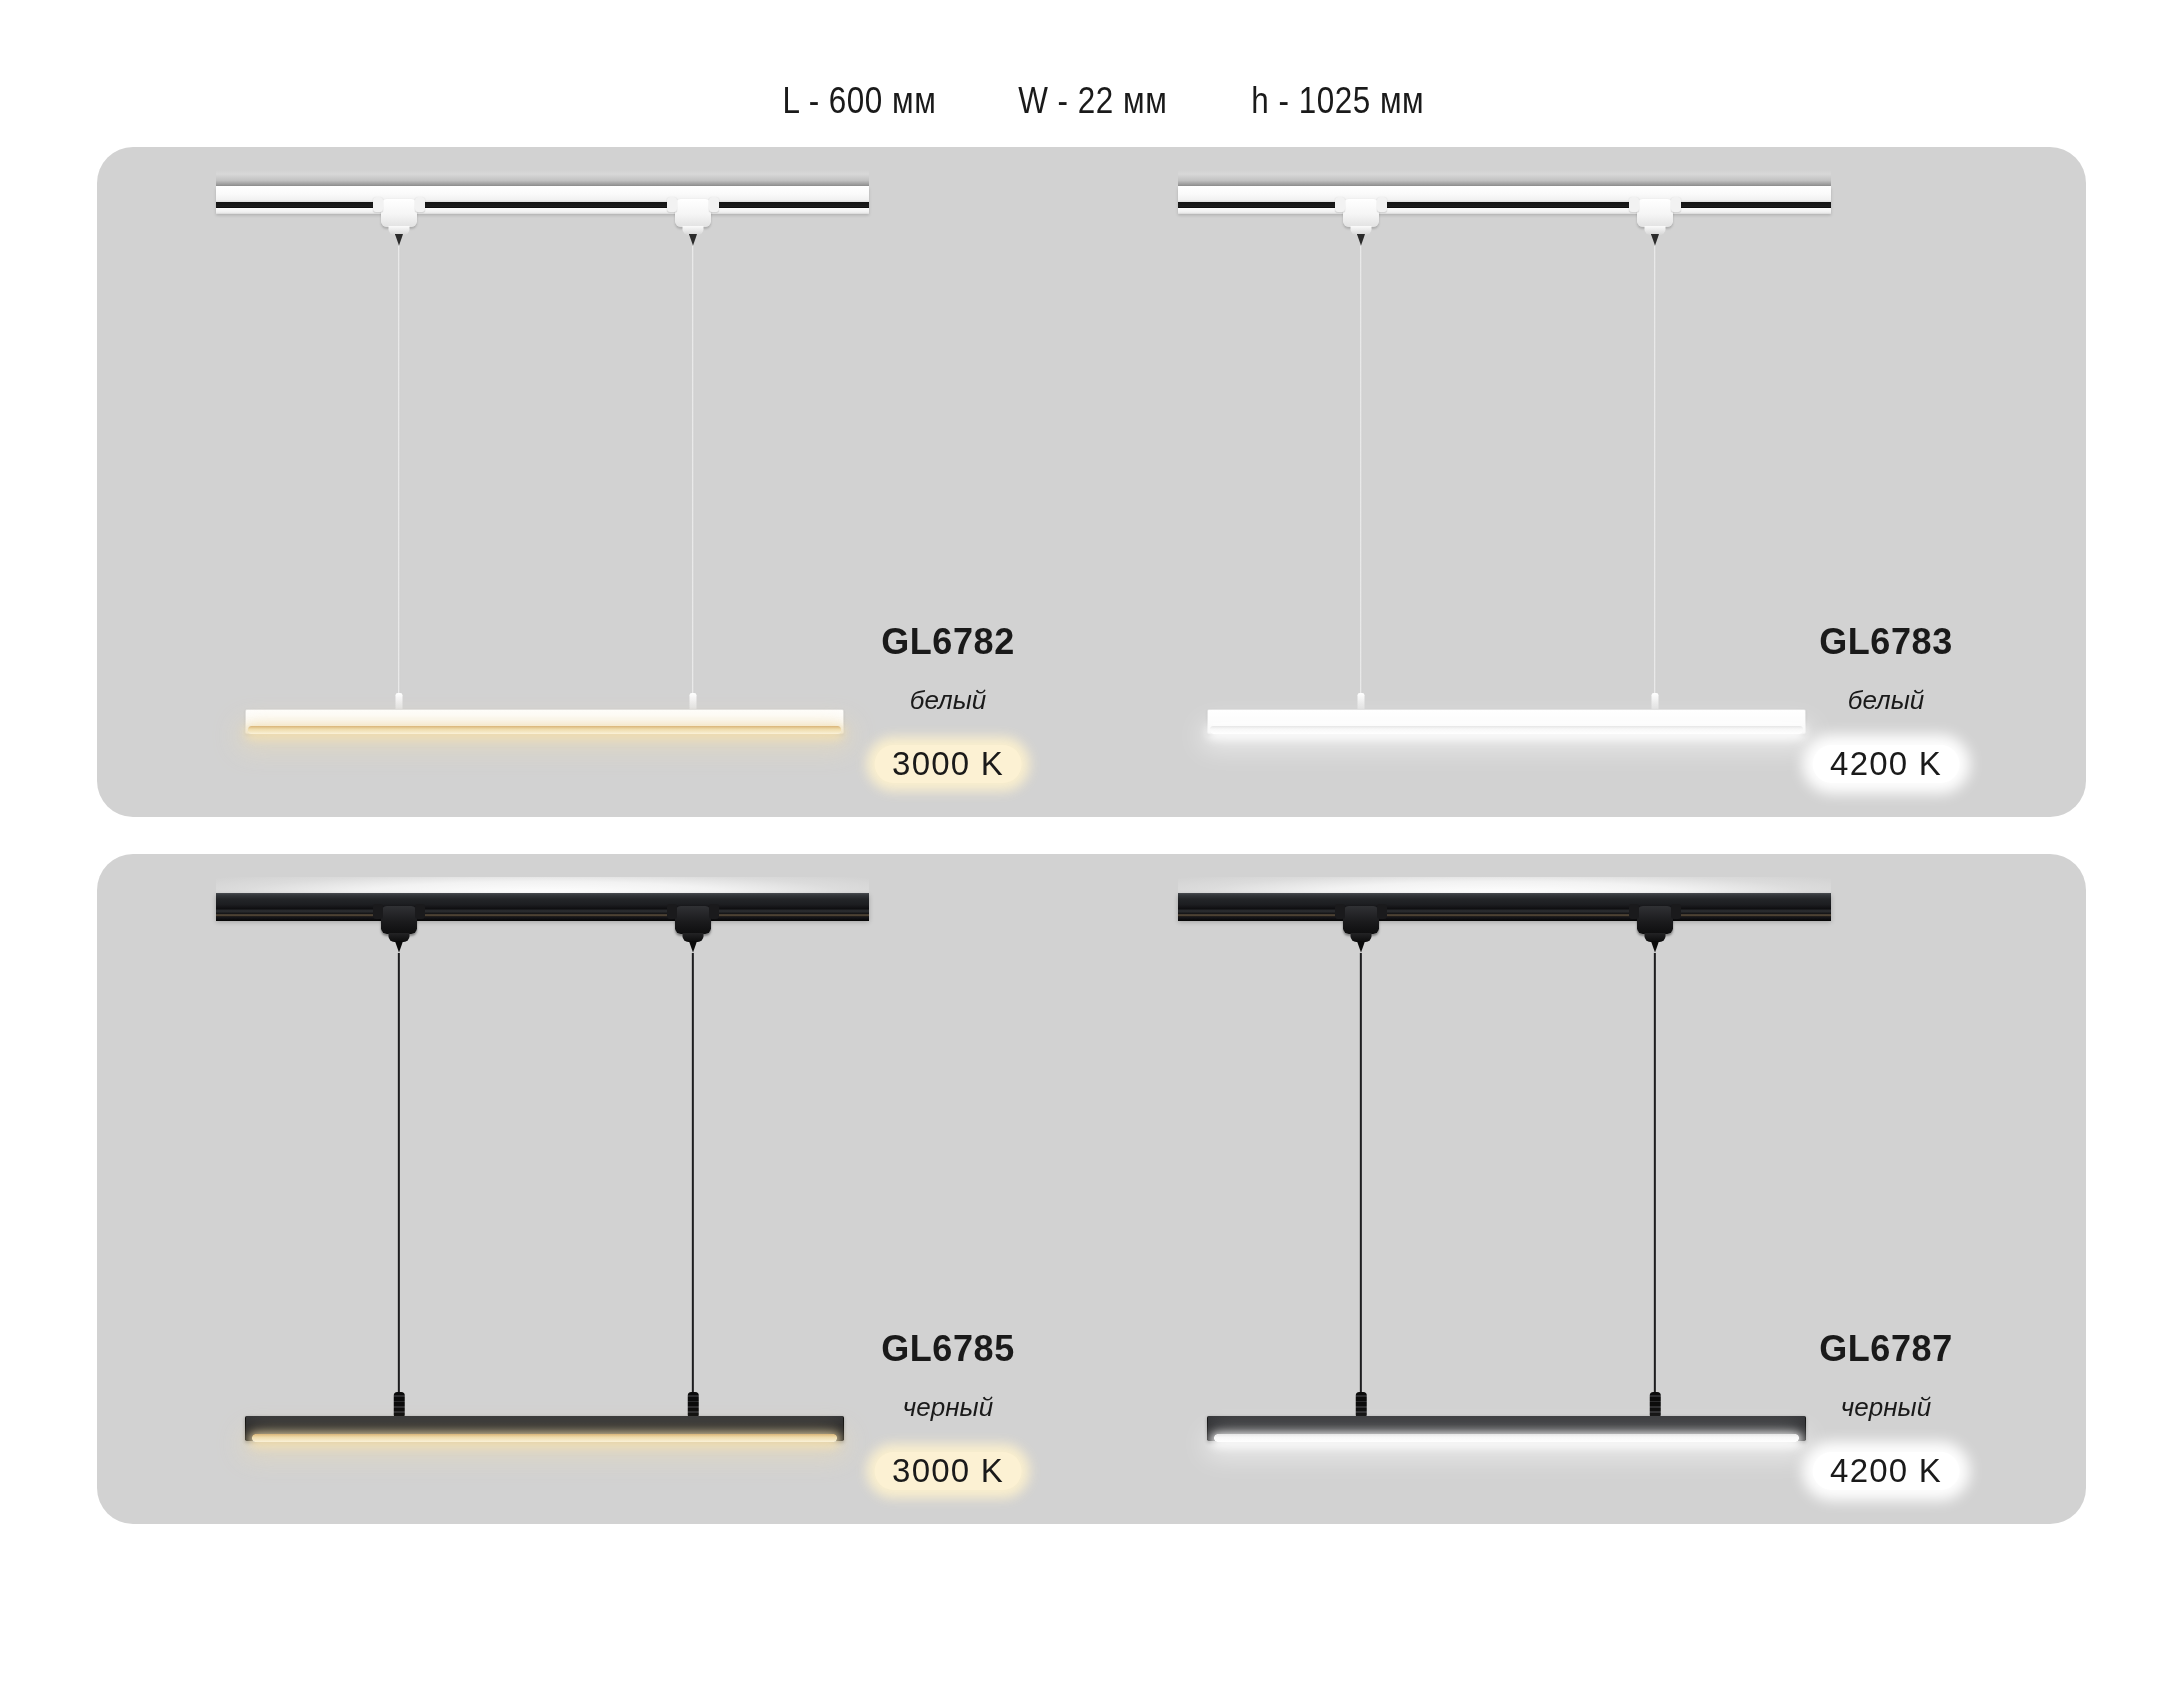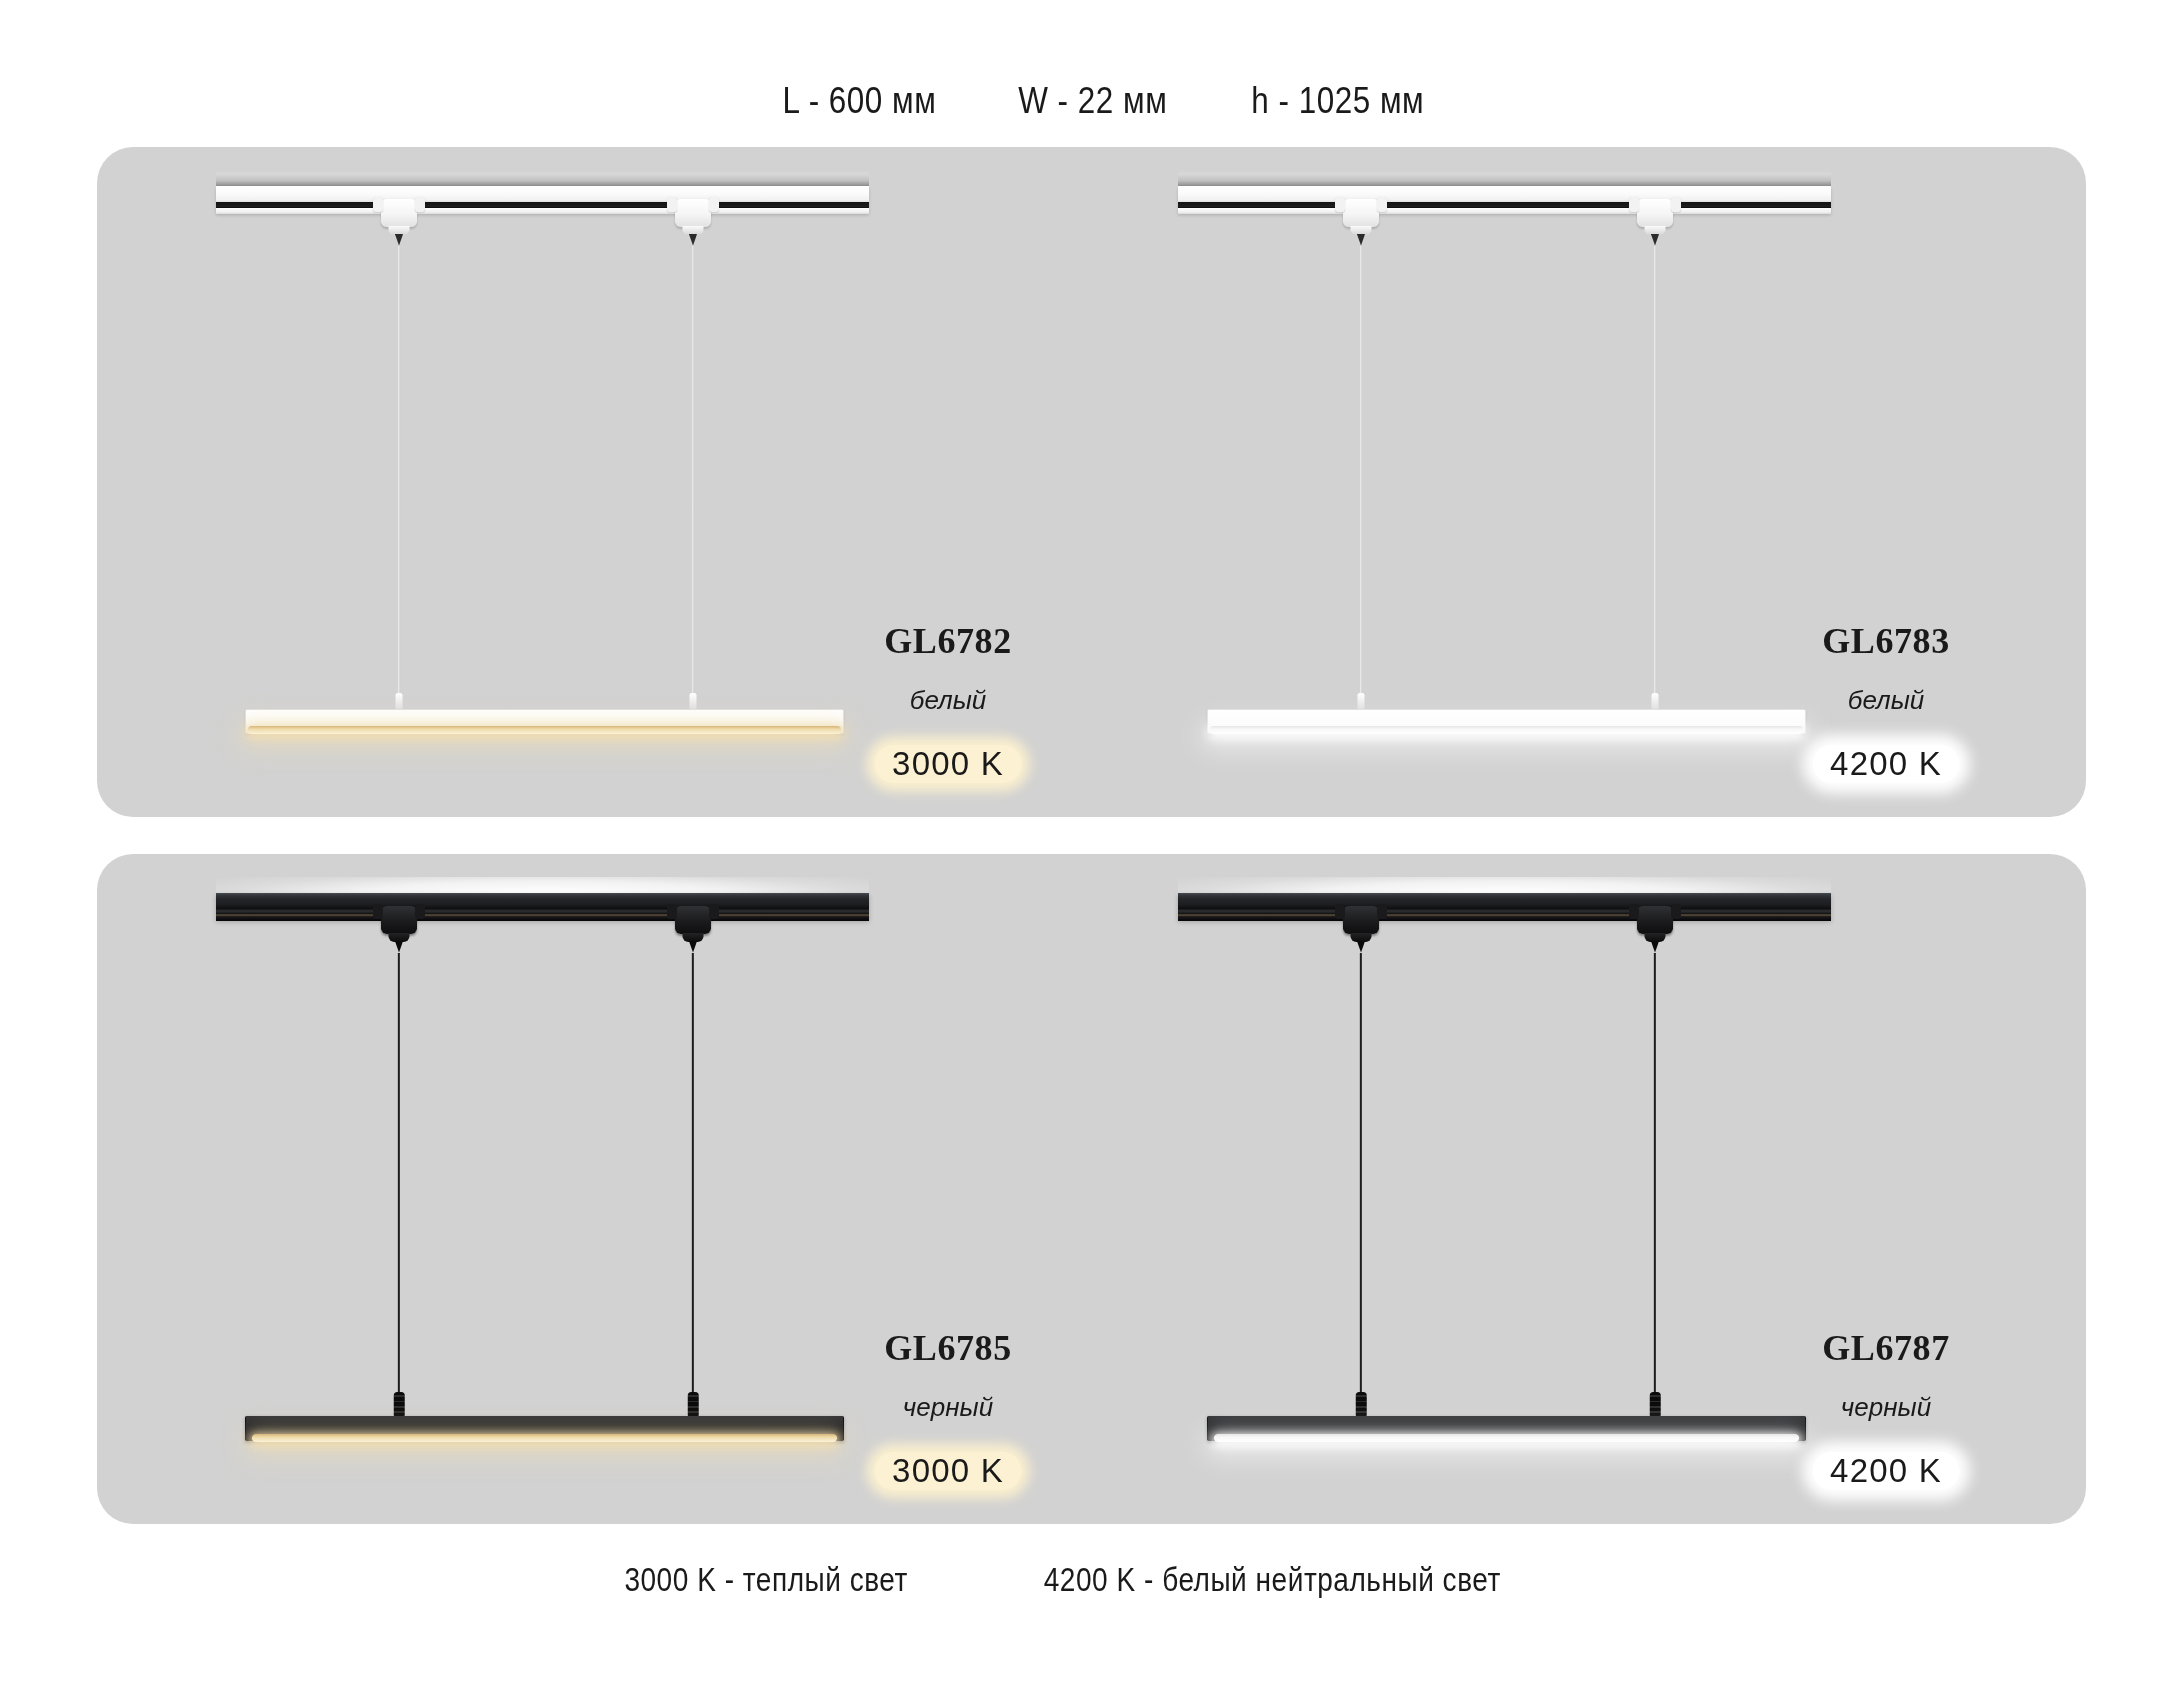--- a/index.html
+++ b/index.html
@@ -96,21 +96,21 @@
   .strip.warm { background:linear-gradient(180deg,#d9b478 0%,#efdcab 40%,#faf1d8 100%);
       box-shadow:0 2.3px 9.3px 2.9px rgba(244,224,176,.9), 0 5.8px 26px 9.3px rgba(244,224,176,.45); }
   .strip.neutral { background:linear-gradient(180deg,#e6e6e6 0%,#f8f8f8 40%,#ffffff 100%);
       box-shadow:0 2.3px 9.3px 2.9px rgba(255,255,255,.95), 0 5.8px 26px 9.3px rgba(255,255,255,.55); }
 
   
   .label { position:absolute; top:474px; transform:translateX(-50%);
            display:flex; flex-direction:column; align-items:center; text-align:center; }
   .label.l-left  { left:851px; }
   .label.l-right { left:1789px; }
-  .model   { font-size:36px; font-weight:700; letter-spacing:0.6px; line-height:41px;font-family:Liberation Serif, serif; }
+  .model   { font-size:36px; font-weight:700; letter-spacing:0.6px; line-height:41px; }
   .colorname { font-size:26px; font-weight:400; line-height:35px; margin-top:21px;font-style:italic; }
   .badge { margin-top:27px; font-size:33px; font-weight:400; letter-spacing:1.2px;
            line-height:36px; padding:1.2px 17.5px; border-radius:20px; white-space:nowrap; }
   .badge.warm    { background:var(--warm-badge,#fcf1d3);
                    box-shadow:0 0 11.6px 8.2px rgba(252,240,206,.95); }
   .badge.neutral { background:var(--neutral-badge,#ffffff);
                    box-shadow:0 0 14px 10.5px rgba(255,255,255,.98); }
 </style>
 </head>
 <body>
@@ -226,19 +226,15 @@
       <div class="badge warm">3000 K</div>
     </div>
 
     <div class="label l-right">
       <div class="model">GL6787</div>
       <div class="colorname">черный</div>
       <div class="badge neutral">4200 K</div>
     </div>
   </section>
 
-  <div class="legend-footer">
-    <span>3000 K - теплый свет</span>
-    <span>4200 K - белый нейтральный свет</span>
-  </div>
 
 </div>
 
 
 </body></html>

